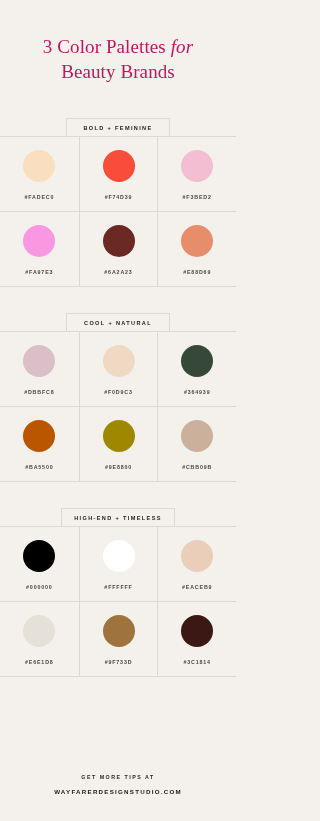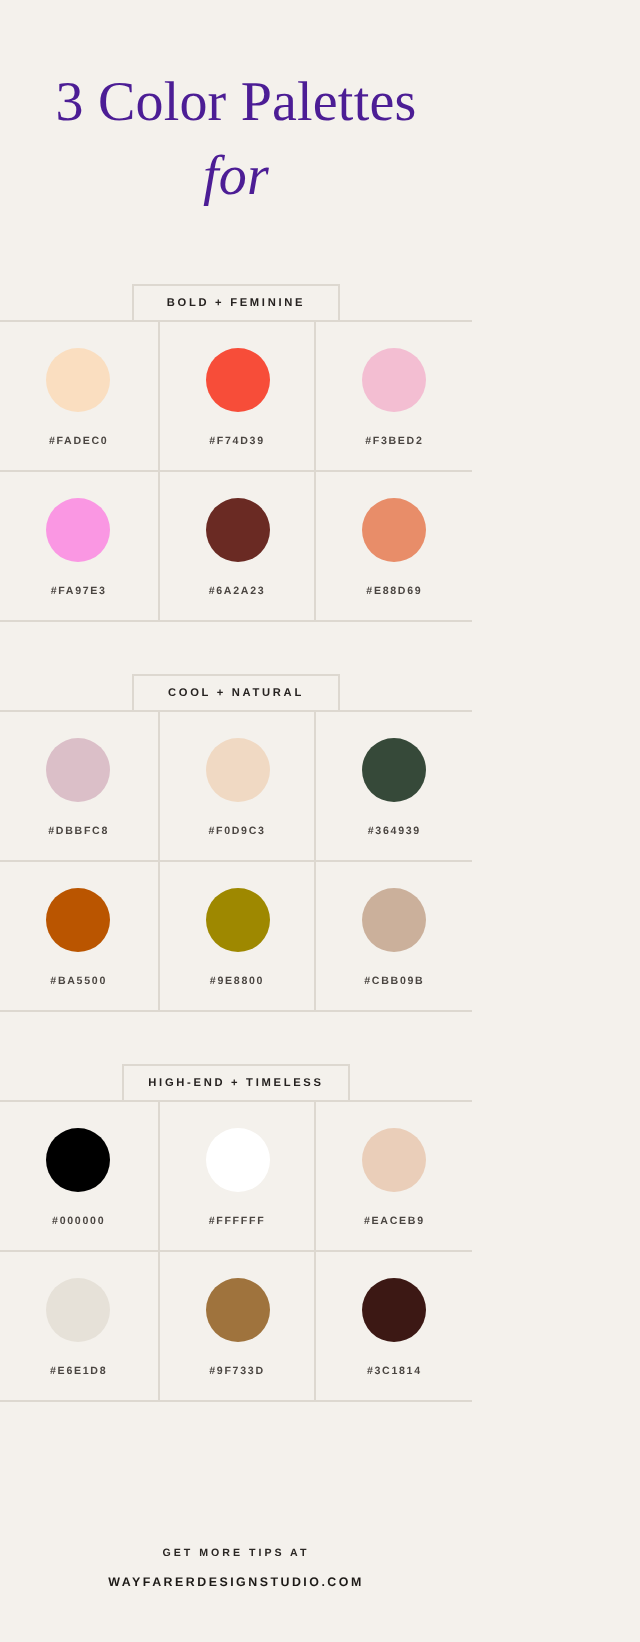--- a/index.html
+++ b/index.html
@@ -24,23 +24,23 @@
     flex-direction: column;
   }
 
   
   .title-block {
     padding: 34px 14px 0 14px;
     text-align: center;
   }
   .title {
     font-family: "Liberation Serif", serif;
-    font-size: 28px;
+    font-size: 19px;
     line-height: 1.32;
-    color: #4c1d95;
+    color: #be185d;
     letter-spacing: 0.1px;
     margin: 0;
     font-weight: 400;
   }
   .title .ital {
     font-style: italic;
   }
 
   
   .sections {
@@ -138,21 +138,21 @@
     font-weight: 700;
     text-transform: uppercase;
   }
 </style>
 </head>
 <body style="background: rgb(244, 241, 236);">
 
 <div class="page" style="background: rgb(244, 241, 236);">
 
   <div class="title-block">
-    <h1 class="title"><span>3 Color Palettes </span><span class="ital">for</span><br></h1>
+    <h1 class="title"><span>3 Color Palettes </span><span class="ital">for</span><br><span>Beauty Brands</span></h1>
   </div>
 
   <div class="sections">
 
     <div class="palette-section">
       <div class="section-label-wrap">
         <div class="section-label" style="background: rgb(244, 241, 236);">BOLD + FEMININE</div>
       </div>
       <div class="grid">
         <div class="grid-row">

